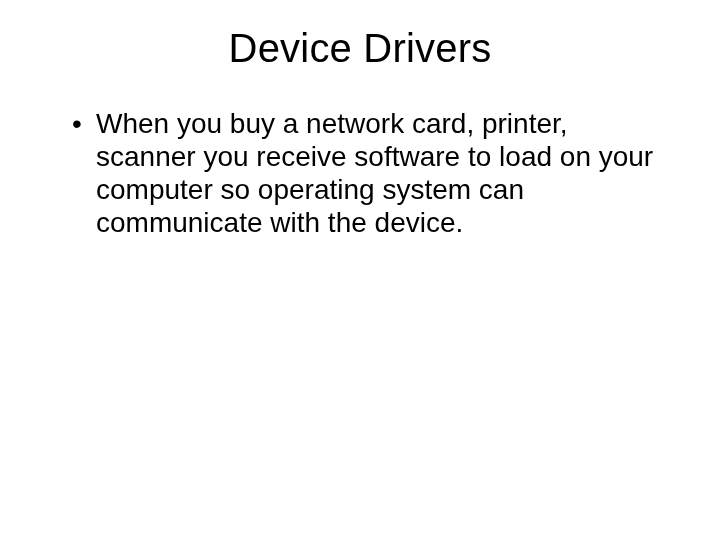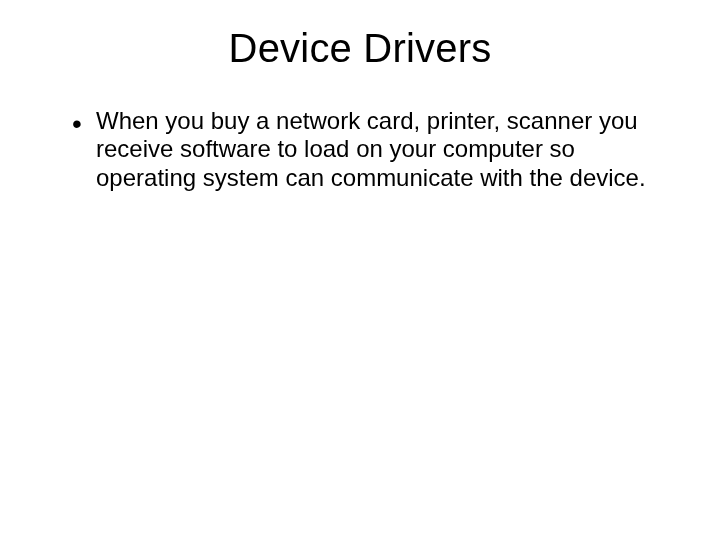--- a/index.html
+++ b/index.html
@@ -24,21 +24,21 @@
     margin: 6px 0 36px 0;
     letter-spacing: 0.2px;
   }
   ul.bullets {
     list-style: none;
     margin: 0;
     padding: 0 0 0 24px;
   }
   ul.bullets li {
     position: relative;
-    font-size: 24px;
+    font-size: 28px;
     line-height: 1.18;
     padding-left: 24px;
     margin: 0;
   }
   ul.bullets li::before {
     content: "•";
     position: absolute;
     left: 0;
     top: 0;
     font-size: 28px;

